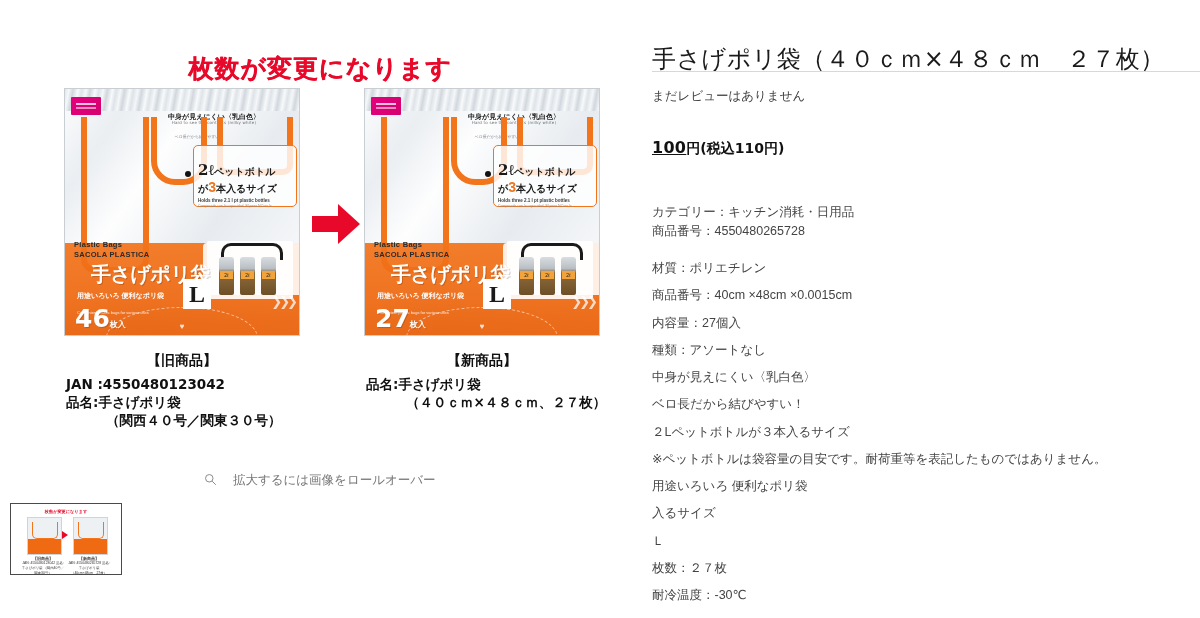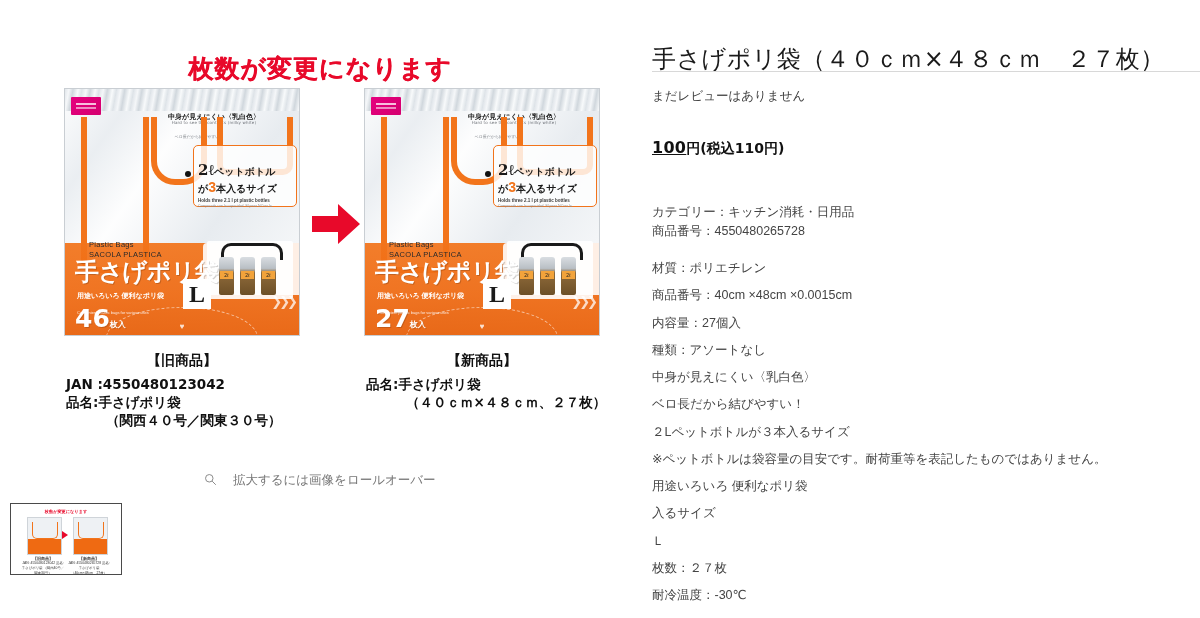--- a/index.html
+++ b/index.html
@@ -114,27 +114,27 @@
     position: absolute; left: 0; right: 0; bottom: 0; height: 92px;
     background: linear-gradient(180deg, #f2741b 0%, #ef6a12 55%, #e85f08 100%);
     opacity: .93;
   }
   .band-mask {
     position: absolute; right: 0; bottom: 40px; width: 96px; height: 52px;
     background: rgba(255,255,255,0.88);
     border-radius: 4px 0 0 4px;
   }
   .brand-en {
-    position: absolute; left: 24px; bottom: 76px;
-    font-size: 7.5px; font-weight: normal; color: #2a2a2a; line-height: 1.25;
+    position: absolute; left: 9px; bottom: 76px;
+    font-size: 7.5px; font-weight: bold; color: #2a2a2a; line-height: 1.25;
     letter-spacing: .3px;
   }
   .brand-jp {
-    position: absolute; left: 10px; bottom: 47px;
-    font-size: 24px; font-weight: bold; color: #ffffff;
+    position: absolute; left: 26px; bottom: 47px;
+    font-size: 20px; font-weight: bold; color: #ffffff;
     letter-spacing: -0.5px;
     font-family: "DejaVu Sans", sans-serif;
     text-shadow: 1px 1px 0 rgba(0,0,0,.18);
   }
   .brand-sub {
     position: absolute; left: 12px; bottom: 34px;
     font-size: 7px; font-weight: bold; color: #ffffff;
   }
   .brand-sub2 {
     position: absolute; left: 12px; bottom: 20px;

